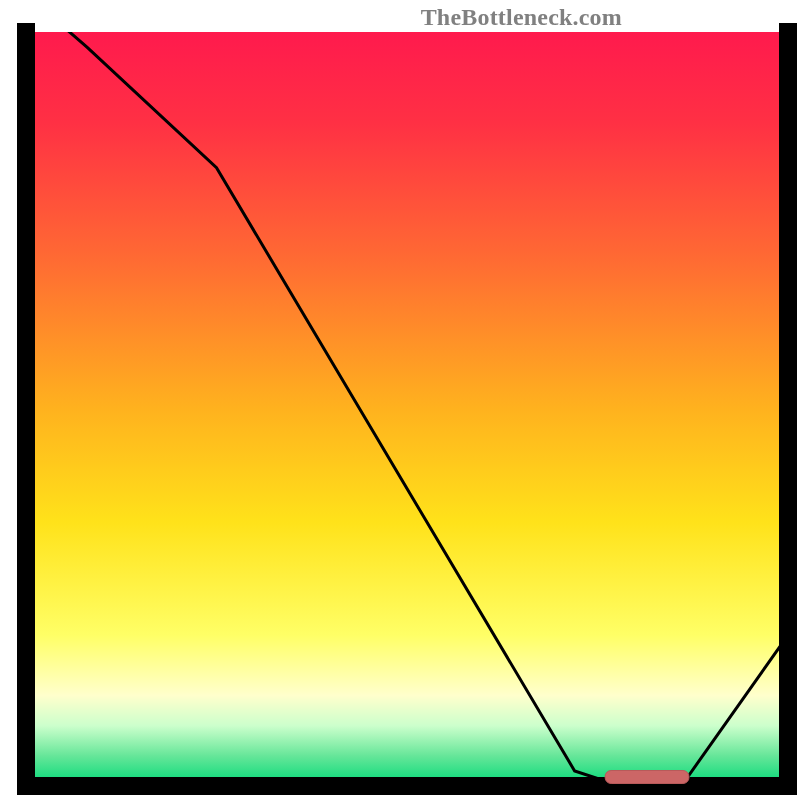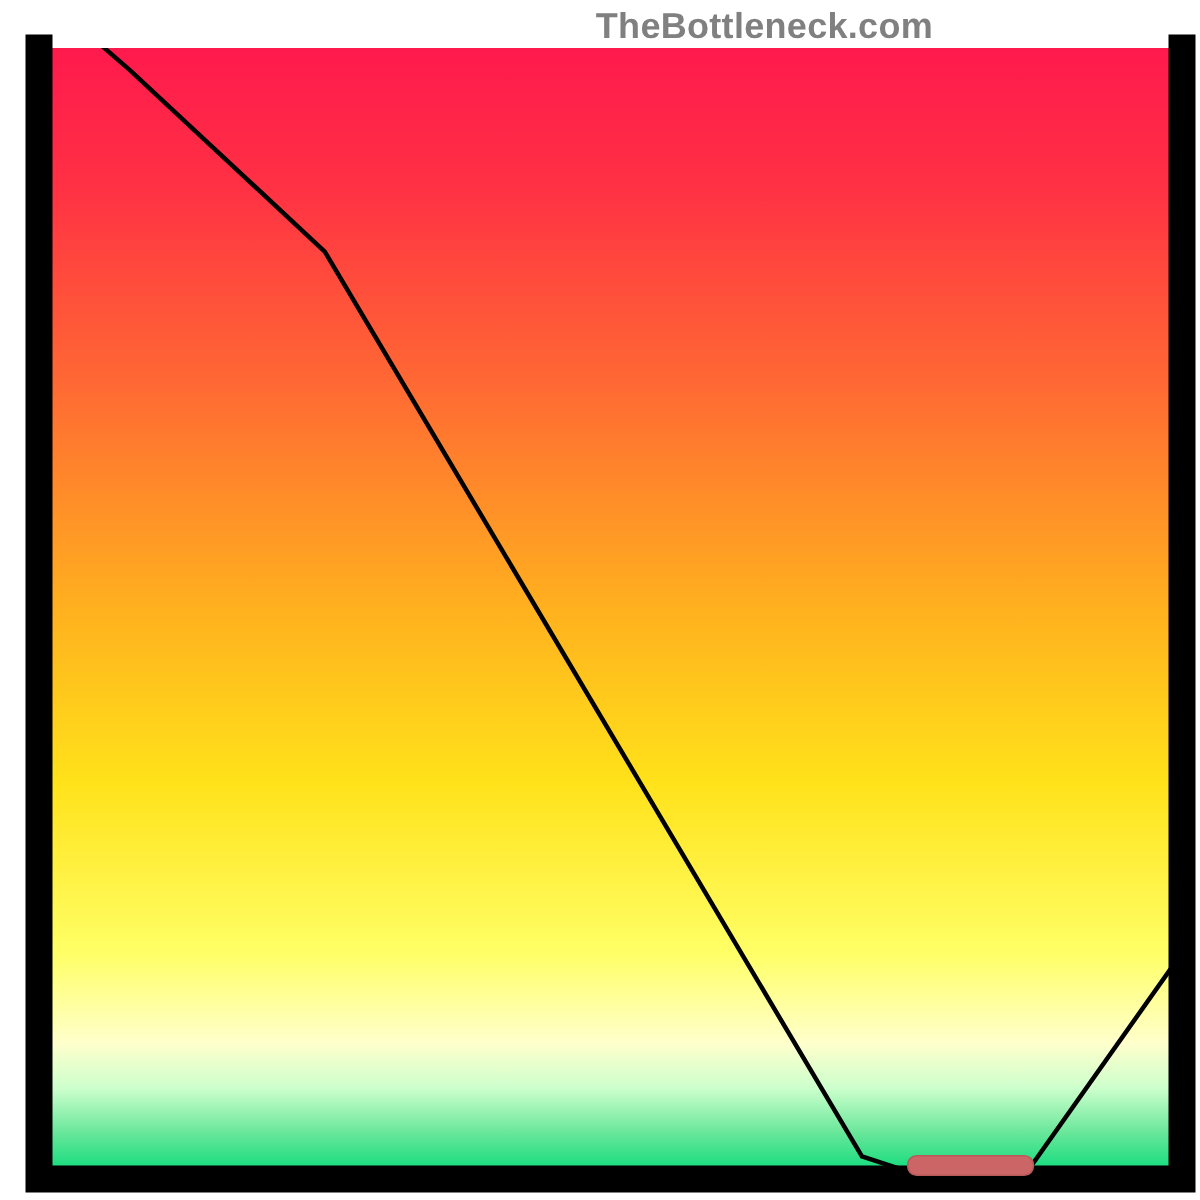--- a/index.html
+++ b/index.html
@@ -8,20 +8,21 @@
     width: 800px;
     height: 800px;
     overflow: hidden;
     background: #ffffff;
     font-family: Arial, Helvetica, sans-serif;
   }
   .stage {
     position: relative;
     width: 636px;
     height: 800px;
+    font-family: Liberation Serif, serif;
   }
   .watermark {
     position: absolute;
     top: 4px;
     right: 14px;
     font-size: 24px;
     font-weight: 600;
     color: #808080;
     letter-spacing: 0.2px;
     user-select: none;

